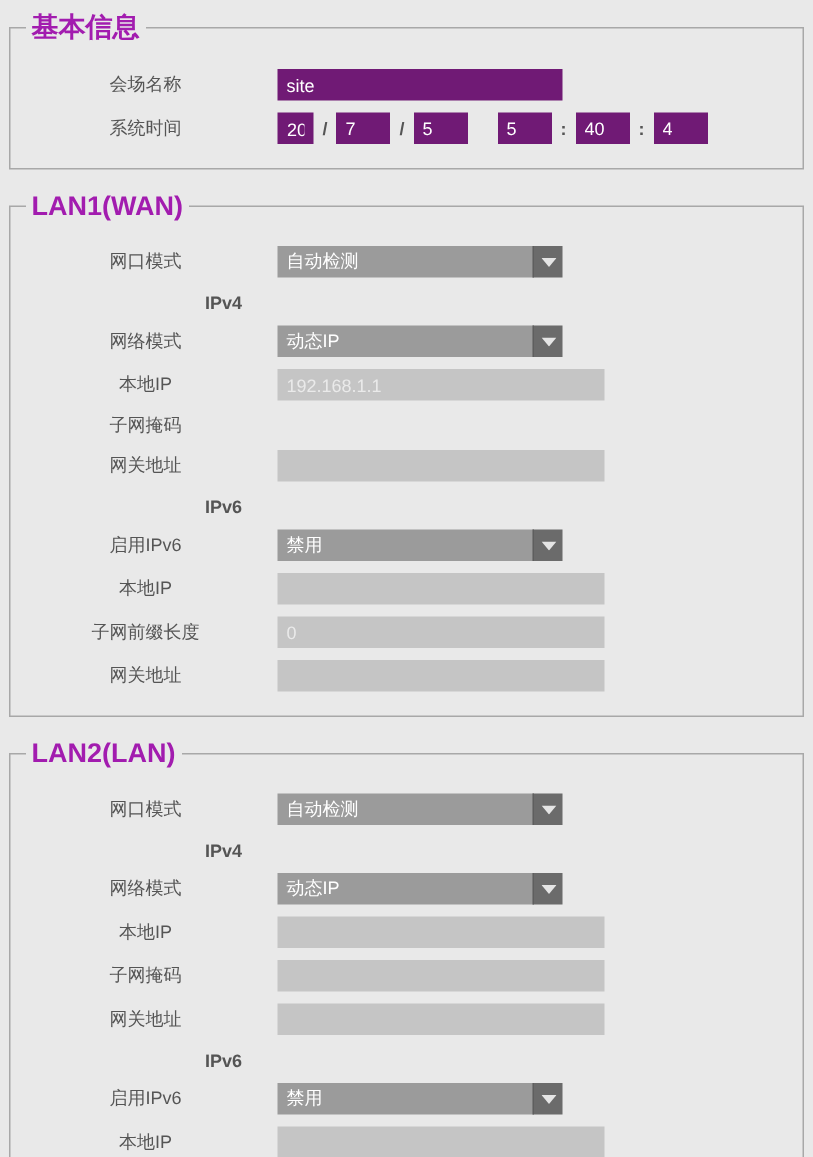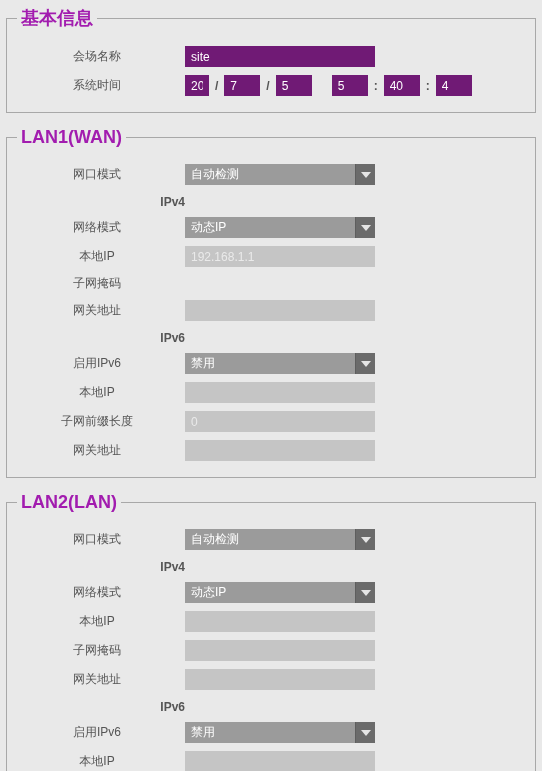--- a/index.html
+++ b/index.html
@@ -31,21 +31,21 @@
   .row:first-of-type { margin-top: 6px; }
   .label {
     width: 168px;
     text-align: center;
     padding-right: 8px;
     color: #555;
     font-size: 12px;
   }
   .section-label {
     width: 168px;
-    text-align: right;
+    text-align: center;
     padding-left: 96px;
     font-weight: bold;
     color: #555;
     font-size: 12px;
     margin-top: 10px;
   }
   .txt, .txt-ro, .select {
     height: 21px;
     border: none;
     padding: 0 6px;
@@ -61,21 +61,21 @@
   .txt::placeholder, .txt-ro::placeholder {
     color: #e0e0e0;
   }
   .w-site { width: 190px; }
   .w-year { width: 24px; }
   .w-mon  { width: 36px; }
   .w-day  { width: 36px; }
   .w-h    { width: 36px; }
   .w-m    { width: 36px; }
   .w-s    { width: 36px; }
-  .w-full { width: 190px; }
+  .w-full { width: 218px; }
   .sep {
     margin: 0 6px;
     color: #555;
     font-weight: bold;
     text-align: center;
   }
   .sep-wide { margin: 0 10px; }
   .select-wrap {
     position: relative;
     display: inline-flex;

